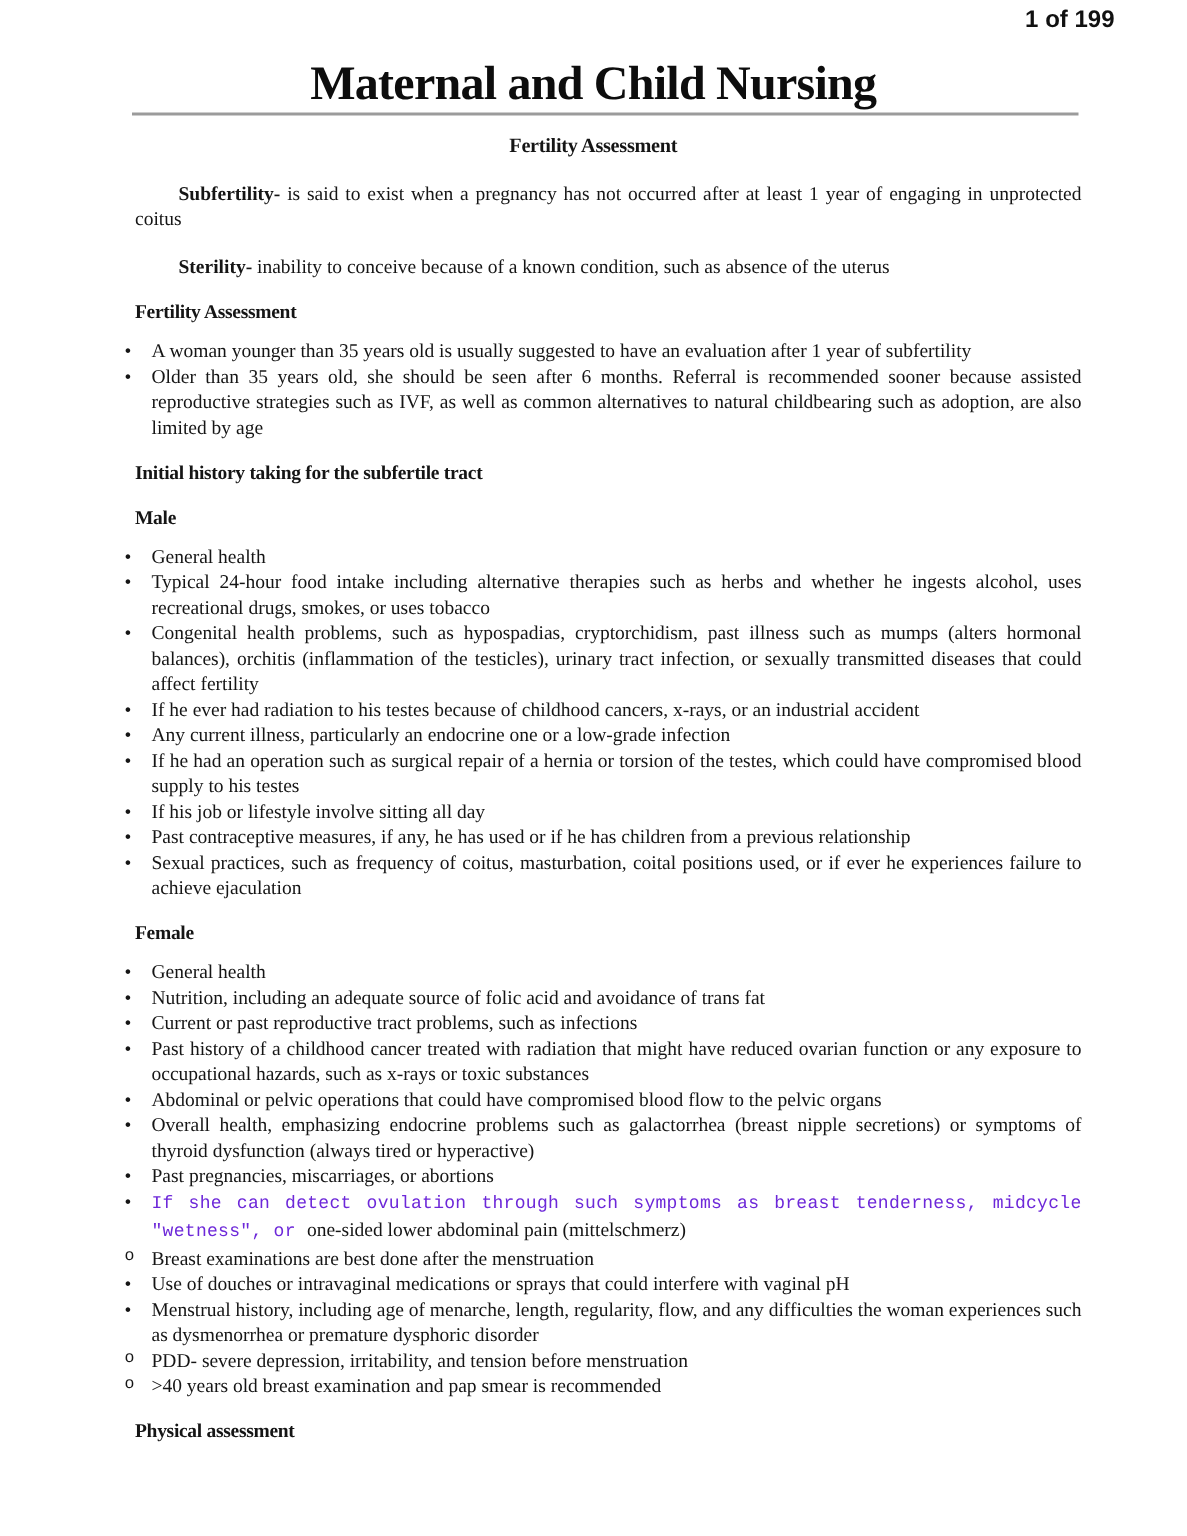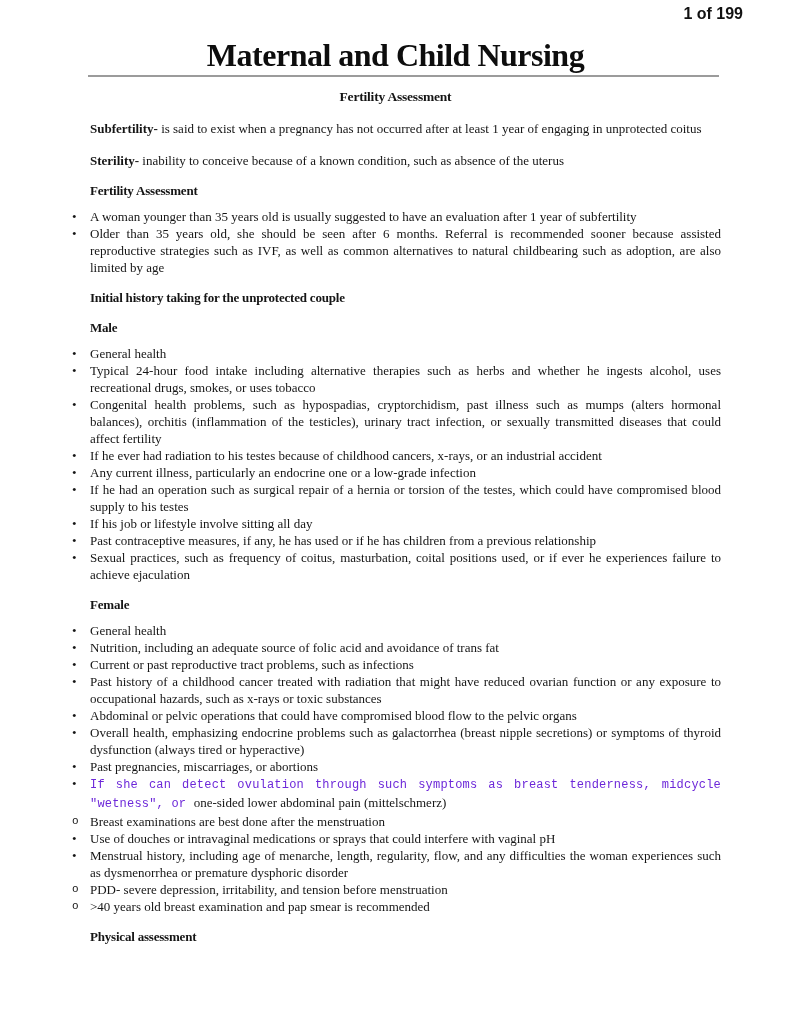--- a/index.html
+++ b/index.html
@@ -22,23 +22,23 @@
   .title-rule{
     border:none;border-top:2px solid #9b9b9b;height:0;
     margin:5px 72px 0 88px;
   }
   .doc-subtitle{
     margin:11px 0 0 0;text-align:center;
     font-size:13.5px;font-weight:bold;letter-spacing:-0.2px;
   }
   .content{margin:0 70px 0 90px;}
   p.def{margin:15px 0 0 0;text-align:justify;}
-  .term{font-weight:bold;}
+  .term{font-weight:bold;margin-left:29px;}
   p.heading{margin:13px 0 0 0;font-weight:bold;letter-spacing:-0.2px;}
-  ul.blist{list-style:none;margin:9px 0 0 0;padding:0;}
+  ul.blist{list-style:none;margin:9px 0 0 11px;padding:0;}
   ul.blist li{position:relative;margin:0;padding:0 0 0 0;text-align:justify;}
   ul.blist li::before{
     content:"\2022";position:absolute;left:-18px;top:0;
     font-size:13px;line-height:17px;
   }
   ul.blist li.circle::before{
     content:"o";font-family:"Liberation Mono","DejaVu Sans Mono",monospace;
     font-size:11px;
   }
   .alt-font{
@@ -64,21 +64,21 @@
 
     <p class="def"><span class="term">Sterility-</span><span> inability to conceive because of a known condition, such as absence of the uterus</span></p>
 
     <p class="heading">Fertility Assessment</p>
 
     <ul class="blist">
       <li>A woman younger than 35 years old is usually suggested to have an evaluation after 1 year of subfertility</li>
       <li>Older than 35 years old, she should be seen after 6 months. Referral is recommended sooner because assisted reproductive strategies such as IVF, as well as common alternatives to natural childbearing such as adoption, are also limited by age</li>
     </ul>
 
-    <p class="heading gap-lg">Initial history taking for the unprotected couple</p>
+    <p class="heading gap-lg">Initial history taking for the subfertile tract</p>
 
     <p class="heading">Male</p>
 
     <ul class="blist">
       <li>General health</li>
       <li>Typical 24-hour food intake including alternative therapies such as herbs and whether he ingests alcohol, uses recreational drugs, smokes, or uses tobacco</li>
       <li>Congenital health problems, such as hypospadias, cryptorchidism, past illness such as mumps (alters hormonal balances), orchitis (inflammation of the testicles), urinary tract infection, or sexually transmitted diseases that could affect fertility</li>
       <li>If he ever had radiation to his testes because of childhood cancers, x-rays, or an industrial accident</li>
       <li>Any current illness, particularly an endocrine one or a low-grade infection</li>
       <li>If he had an operation such as surgical repair of a hernia or torsion of the testes, which could have compromised blood supply to his testes</li>

